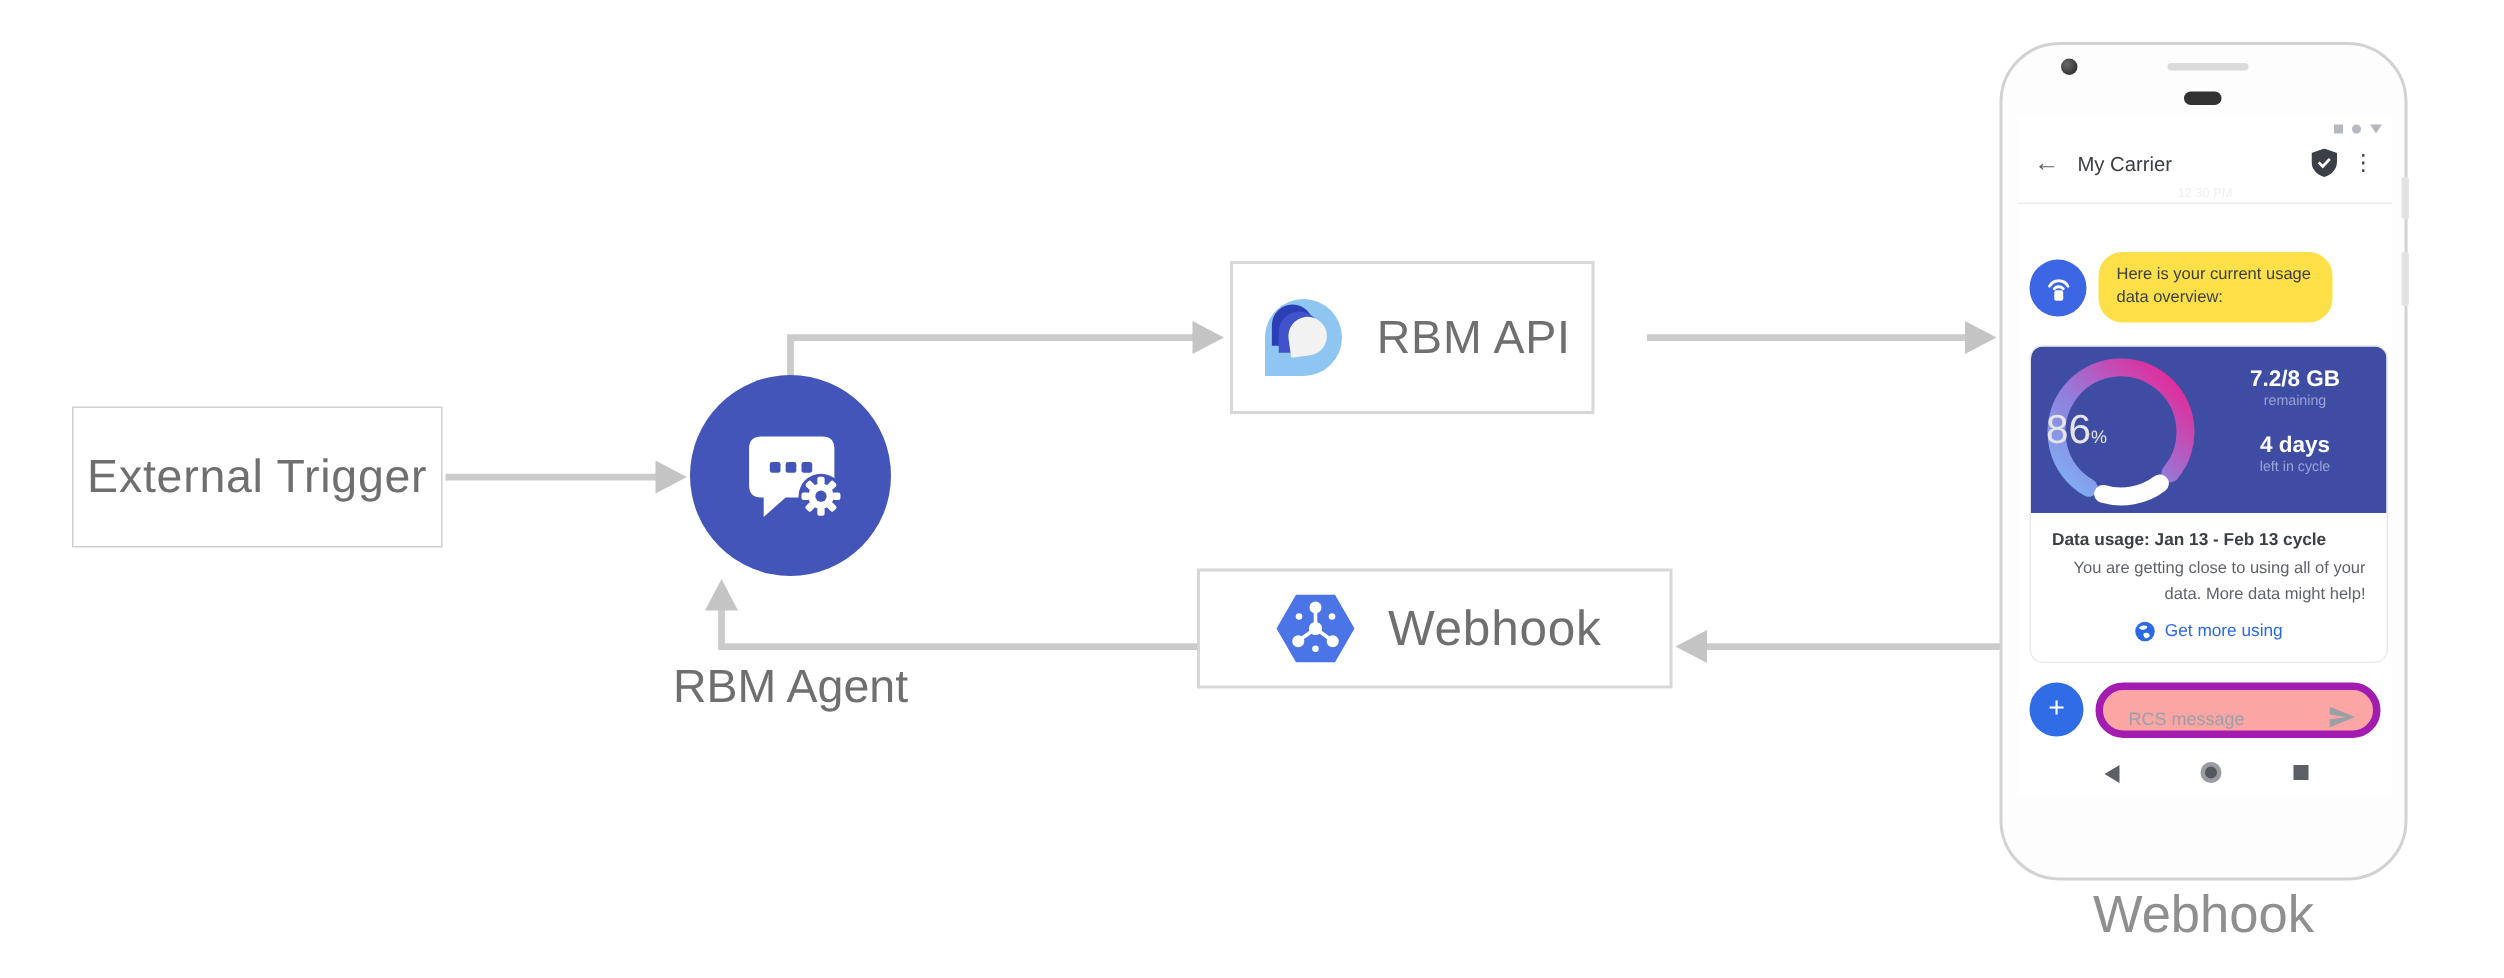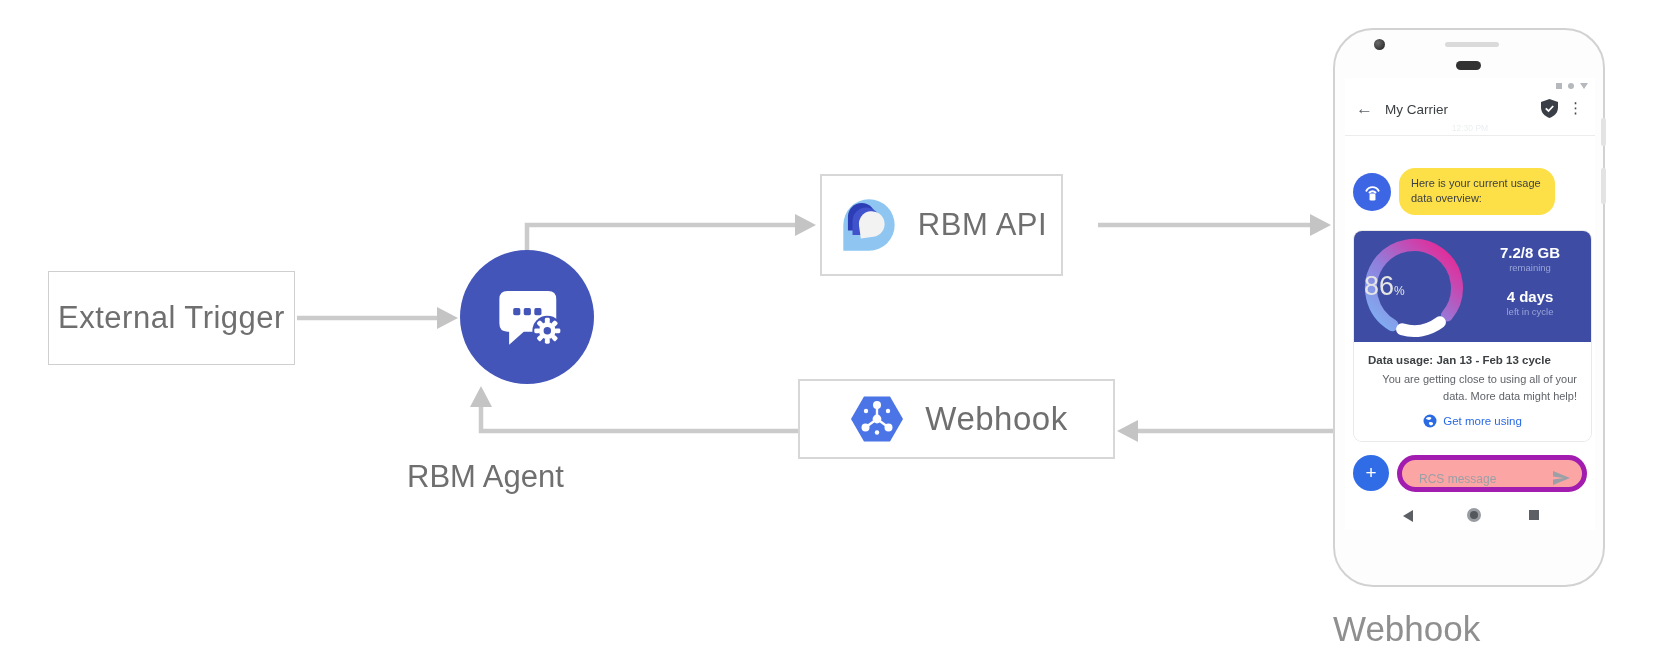--- a/index.html
+++ b/index.html
@@ -14,21 +14,21 @@
   .node-label{color:#6f6f6f;font-weight:300;letter-spacing:0.5px;white-space:nowrap;}
   .ext-box{left:48px;top:271px;width:247px;height:94px;border-width:1px;border-color:#cfcfcf;}
   .ext-box .node-label{font-size:31px;}
   .api-box{left:820px;top:174px;width:243px;height:102px;gap:16px;}
   .api-box .node-label{font-size:31px;}
   .hook-box{left:798px;top:379px;width:317px;height:80px;gap:16px;justify-content:center;}
   .hook-box .node-label{font-size:33px;}
 
   .agent-circle{position:absolute;left:460px;top:250px;width:134px;height:134px;border-radius:50%;
                 background:#4355b9;z-index:2;display:flex;align-items:center;justify-content:center;}
-  .free-label{position:absolute;color:#6f6f6f;font-weight:300;z-index:2;margin-top:19px;}
+  .free-label{position:absolute;color:#6f6f6f;font-weight:300;text-align:center;z-index:2;}
   .agent-label{left:407px;top:440px;width:240px;font-size:31px;}
   .messages-label{left:1333px;top:590px;width:272px;font-size:35px;color:#8f8f8f;}
 
   
   .phone{position:absolute;left:1333px;top:28px;width:272px;height:559px;background:#fdfdfd;
          border:2px solid #d2d2d2;border-radius:40px;box-sizing:border-box;z-index:2;}
   .cam{position:absolute;left:39px;top:9px;width:11px;height:11px;border-radius:50%;
        background:radial-gradient(circle at 35% 35%, #6a6a6a, #1e1e1e);}
   .speaker{position:absolute;left:110px;top:12px;width:54px;height:5px;border-radius:3px;background:#dadada;}
   .notch-pill{position:absolute;left:121px;top:31px;width:25px;height:9px;border-radius:5px;background:#323232;}

